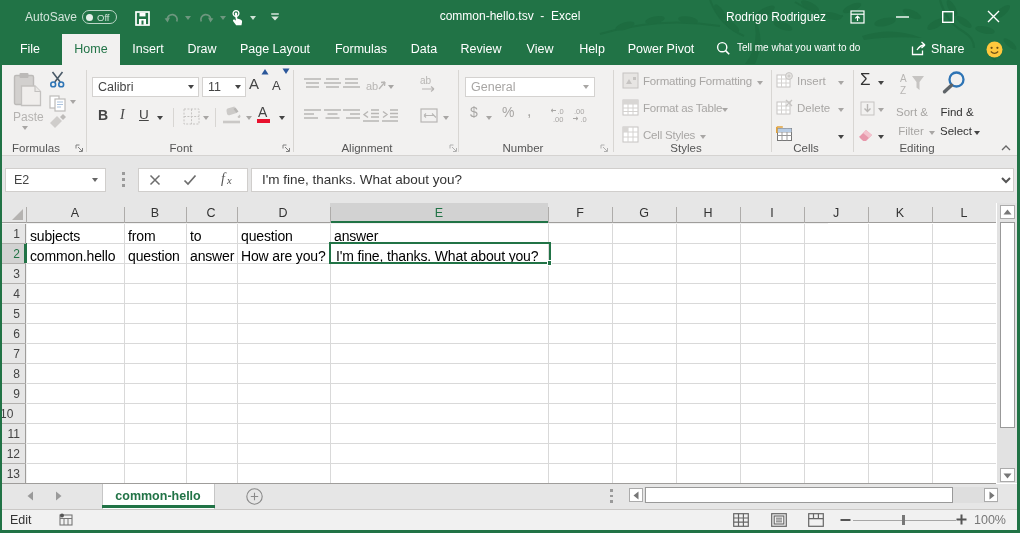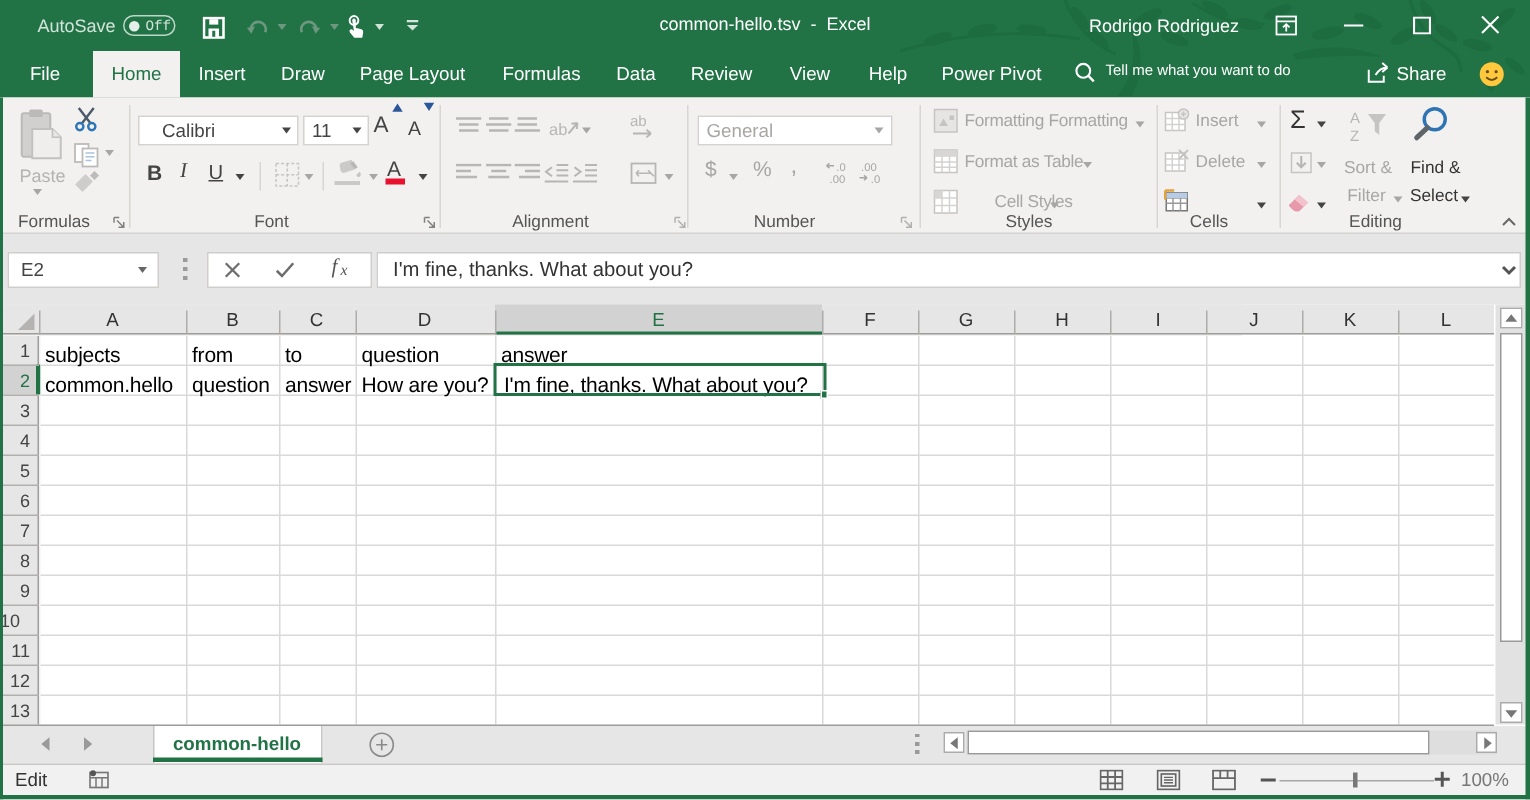--- a/index.html
+++ b/index.html
@@ -52,21 +52,21 @@
     <ellipse cx="445" cy="30" rx="10" ry="3.6" transform="rotate(12 445 30)"></ellipse>
     <ellipse cx="462" cy="12" rx="10" ry="3.8" transform="rotate(-40 462 12)"></ellipse>
     <ellipse cx="452" cy="52" rx="9" ry="3.4" transform="rotate(70 452 52)"></ellipse>
     <ellipse cx="470" cy="44" rx="8" ry="3" transform="rotate(40 470 44)"></ellipse>
   </g>
 </svg>
 
 <span class="t" style="left:25px;top:10px;font-size:12px;color:#d2e4da;">AutoSave</span>
 <div class="ab" style="left:82px;top:10px;width:35px;height:14px;border:1px solid #bcd6c7;border-radius:7px;"></div>
 <div class="ab" style="left:86px;top:13.5px;width:7px;height:7px;border-radius:50%;background:#e4efe9;"></div>
-<span class="t" style="left:97px;top:12px;font-size:9.5px;color:#d2e4da;font-family:Liberation Mono, monospace;">Off</span>
+<span class="t" style="left:97px;top:12px;font-size:9.5px;color:#d2e4da;">Off</span>
 
 <svg class="ab" style="left:135px;top:11px;" width="15" height="15" viewBox="0 0 15 15">
   <rect x="1" y="1" width="13" height="13" fill="none" stroke="#fff" stroke-width="1.7"></rect>
   <rect x="4" y="8" width="7" height="5.5" fill="#fff"></rect>
   <rect x="6.5" y="9.5" width="2" height="4" fill="#217346"></rect>
   <rect x="4.5" y="1.8" width="6" height="3.6" fill="#fff"></rect>
 </svg>
 
 <svg class="ab" style="left:164px;top:12px;" width="15" height="13" viewBox="0 0 15 13">
   <path d="M3.2 8 A 5 5 0 1 1 12.8 9.5" fill="none" stroke="#6e977f" stroke-width="1.7"></path>
@@ -190,21 +190,21 @@
   <rect x="6" y="4" width="10" height="12" fill="#fff" stroke="#bdbbb9" stroke-width="1.2"></rect>
   <path d="M8 7 h6 M8 9.5 h6 M8 12 h4" stroke="#aac2de" stroke-width="1"></path>
 </svg>
 <div class="car carg" style="left:70px;top:100px;"></div>
 <svg class="ab" style="left:48px;top:114px;" width="20" height="16" viewBox="0 0 20 16">
   <path d="M2 9 l7 -7 l5 5 l-7 7 z" fill="#cfcdcb"></path>
   <path d="M12 3 l3 3 l3 -3 l-3 -3 z" fill="#bdbbb9"></path>
 </svg>
 
 <div class="combo" style="left:92px;top:77px;width:107px;height:20px;"></div>
-<span class="t" style="left:108px;top:80px;font-size:12.5px;color:#444;">Calibri</span>
+<span class="t" style="left:98px;top:80px;font-size:12.5px;color:#444;">Calibri</span>
 <div class="car card" style="left:188px;top:85px;"></div>
 <div class="combo" style="left:202px;top:77px;width:44px;height:20px;"></div>
 <span class="t" style="left:208px;top:80px;font-size:12.5px;color:#444;">11</span>
 <div class="car card" style="left:235px;top:85px;"></div>
 <span class="t" style="left:249px;top:75px;font-size:15px;color:#444;">A</span>
 <svg class="ab" style="left:261px;top:68px;" width="8" height="7" viewBox="0 0 8 7">
       <path d="M0.5 6.5 L4 1 L7.5 6.5z" fill="#2b579a"></path>
     </svg>
 <span class="t" style="left:272px;top:78px;font-size:13px;color:#444;">A</span>
 <svg class="ab" style="left:282px;top:68px;" width="8" height="7" viewBox="0 0 8 7">
@@ -299,21 +299,21 @@
   <path d="M1 5 h15 M6 1 v15 M11 1 v15 M1 9 h15 M1 12.5 h15" stroke="#d4d2d0" stroke-width="1"></path>
   <rect x="1" y="1" width="15" height="4" fill="#d8d6d4"></rect>
 </svg>
 <span class="t" style="left:643px;top:102px;font-size:11.5px;letter-spacing:-0.2px;color:#a8a6a4;">Format as Table</span>
 <div class="car carg" style="left:722px;top:108px;"></div>
 <svg class="ab" style="left:622px;top:126px;" width="17" height="17" viewBox="0 0 17 17">
   <rect x="1" y="1" width="15" height="15" fill="#fff" stroke="#c6c4c2"></rect>
   <path d="M1 6 h15 M1 11 h15 M6 1 v15 M11 1 v15" stroke="#d4d2d0" stroke-width="1"></path>
   <rect x="1" y="1" width="5" height="5" fill="#d8d6d4"></rect>
 </svg>
-<span class="t" style="left:663px;top:129px;font-size:11.5px;letter-spacing:-0.2px;color:#a8a6a4;">Cell Styles</span>
+<span class="t" style="left:643px;top:129px;font-size:11.5px;letter-spacing:-0.2px;color:#a8a6a4;">Cell Styles</span>
 <div class="car carg" style="left:700px;top:135px;"></div>
 
 <svg class="ab" style="left:776px;top:72px;" width="17" height="17" viewBox="0 0 17 17">
   <rect x="1" y="3" width="13" height="12" fill="#fff" stroke="#c6c4c2"></rect>
   <path d="M1 7 h13 M1 11 h13 M5.5 3 v12 M10 3 v12" stroke="#d4d2d0"></path>
   <circle cx="13" cy="4" r="3.4" fill="#e7e5e3" stroke="#c6c4c2"></circle>
   <path d="M13 2.4 v3.2 M11.4 4 h3.2" stroke="#c6c4c2" stroke-width="1"></path>
 </svg>
 <span class="t" style="left:797px;top:75px;font-size:11.5px;color:#a8a6a4;">Insert</span>
 <div class="car carg" style="left:838px;top:81px;"></div>

